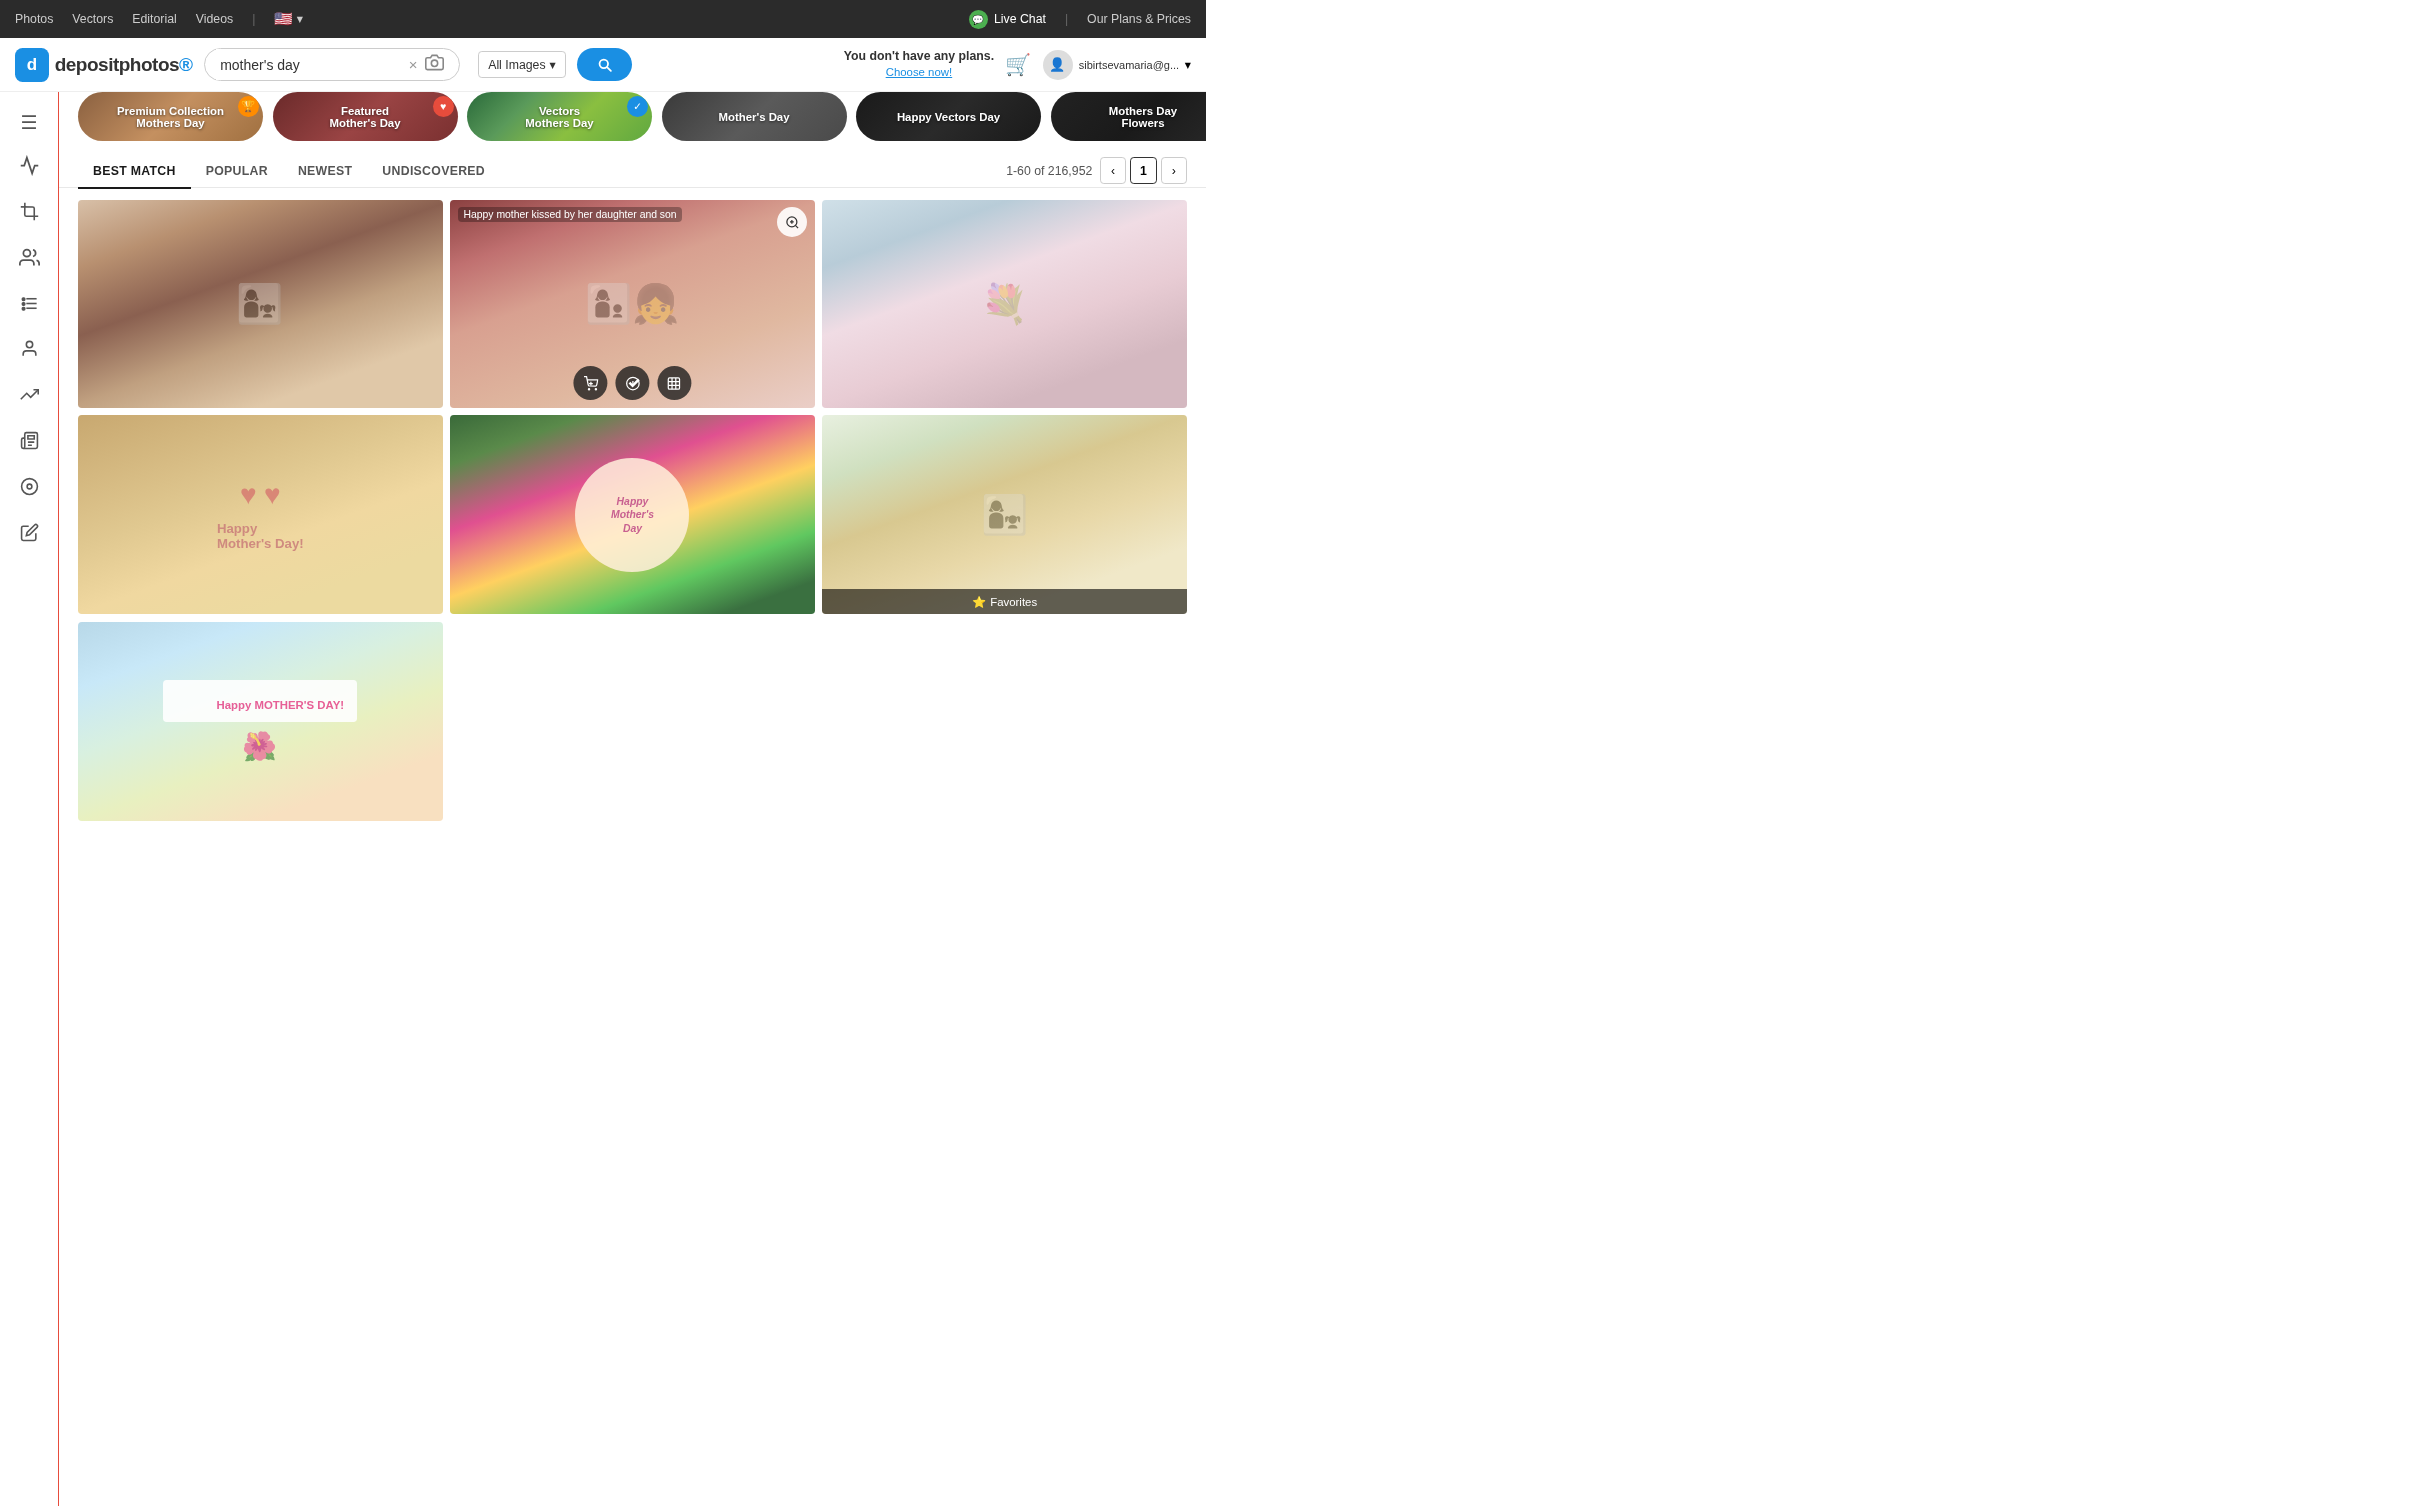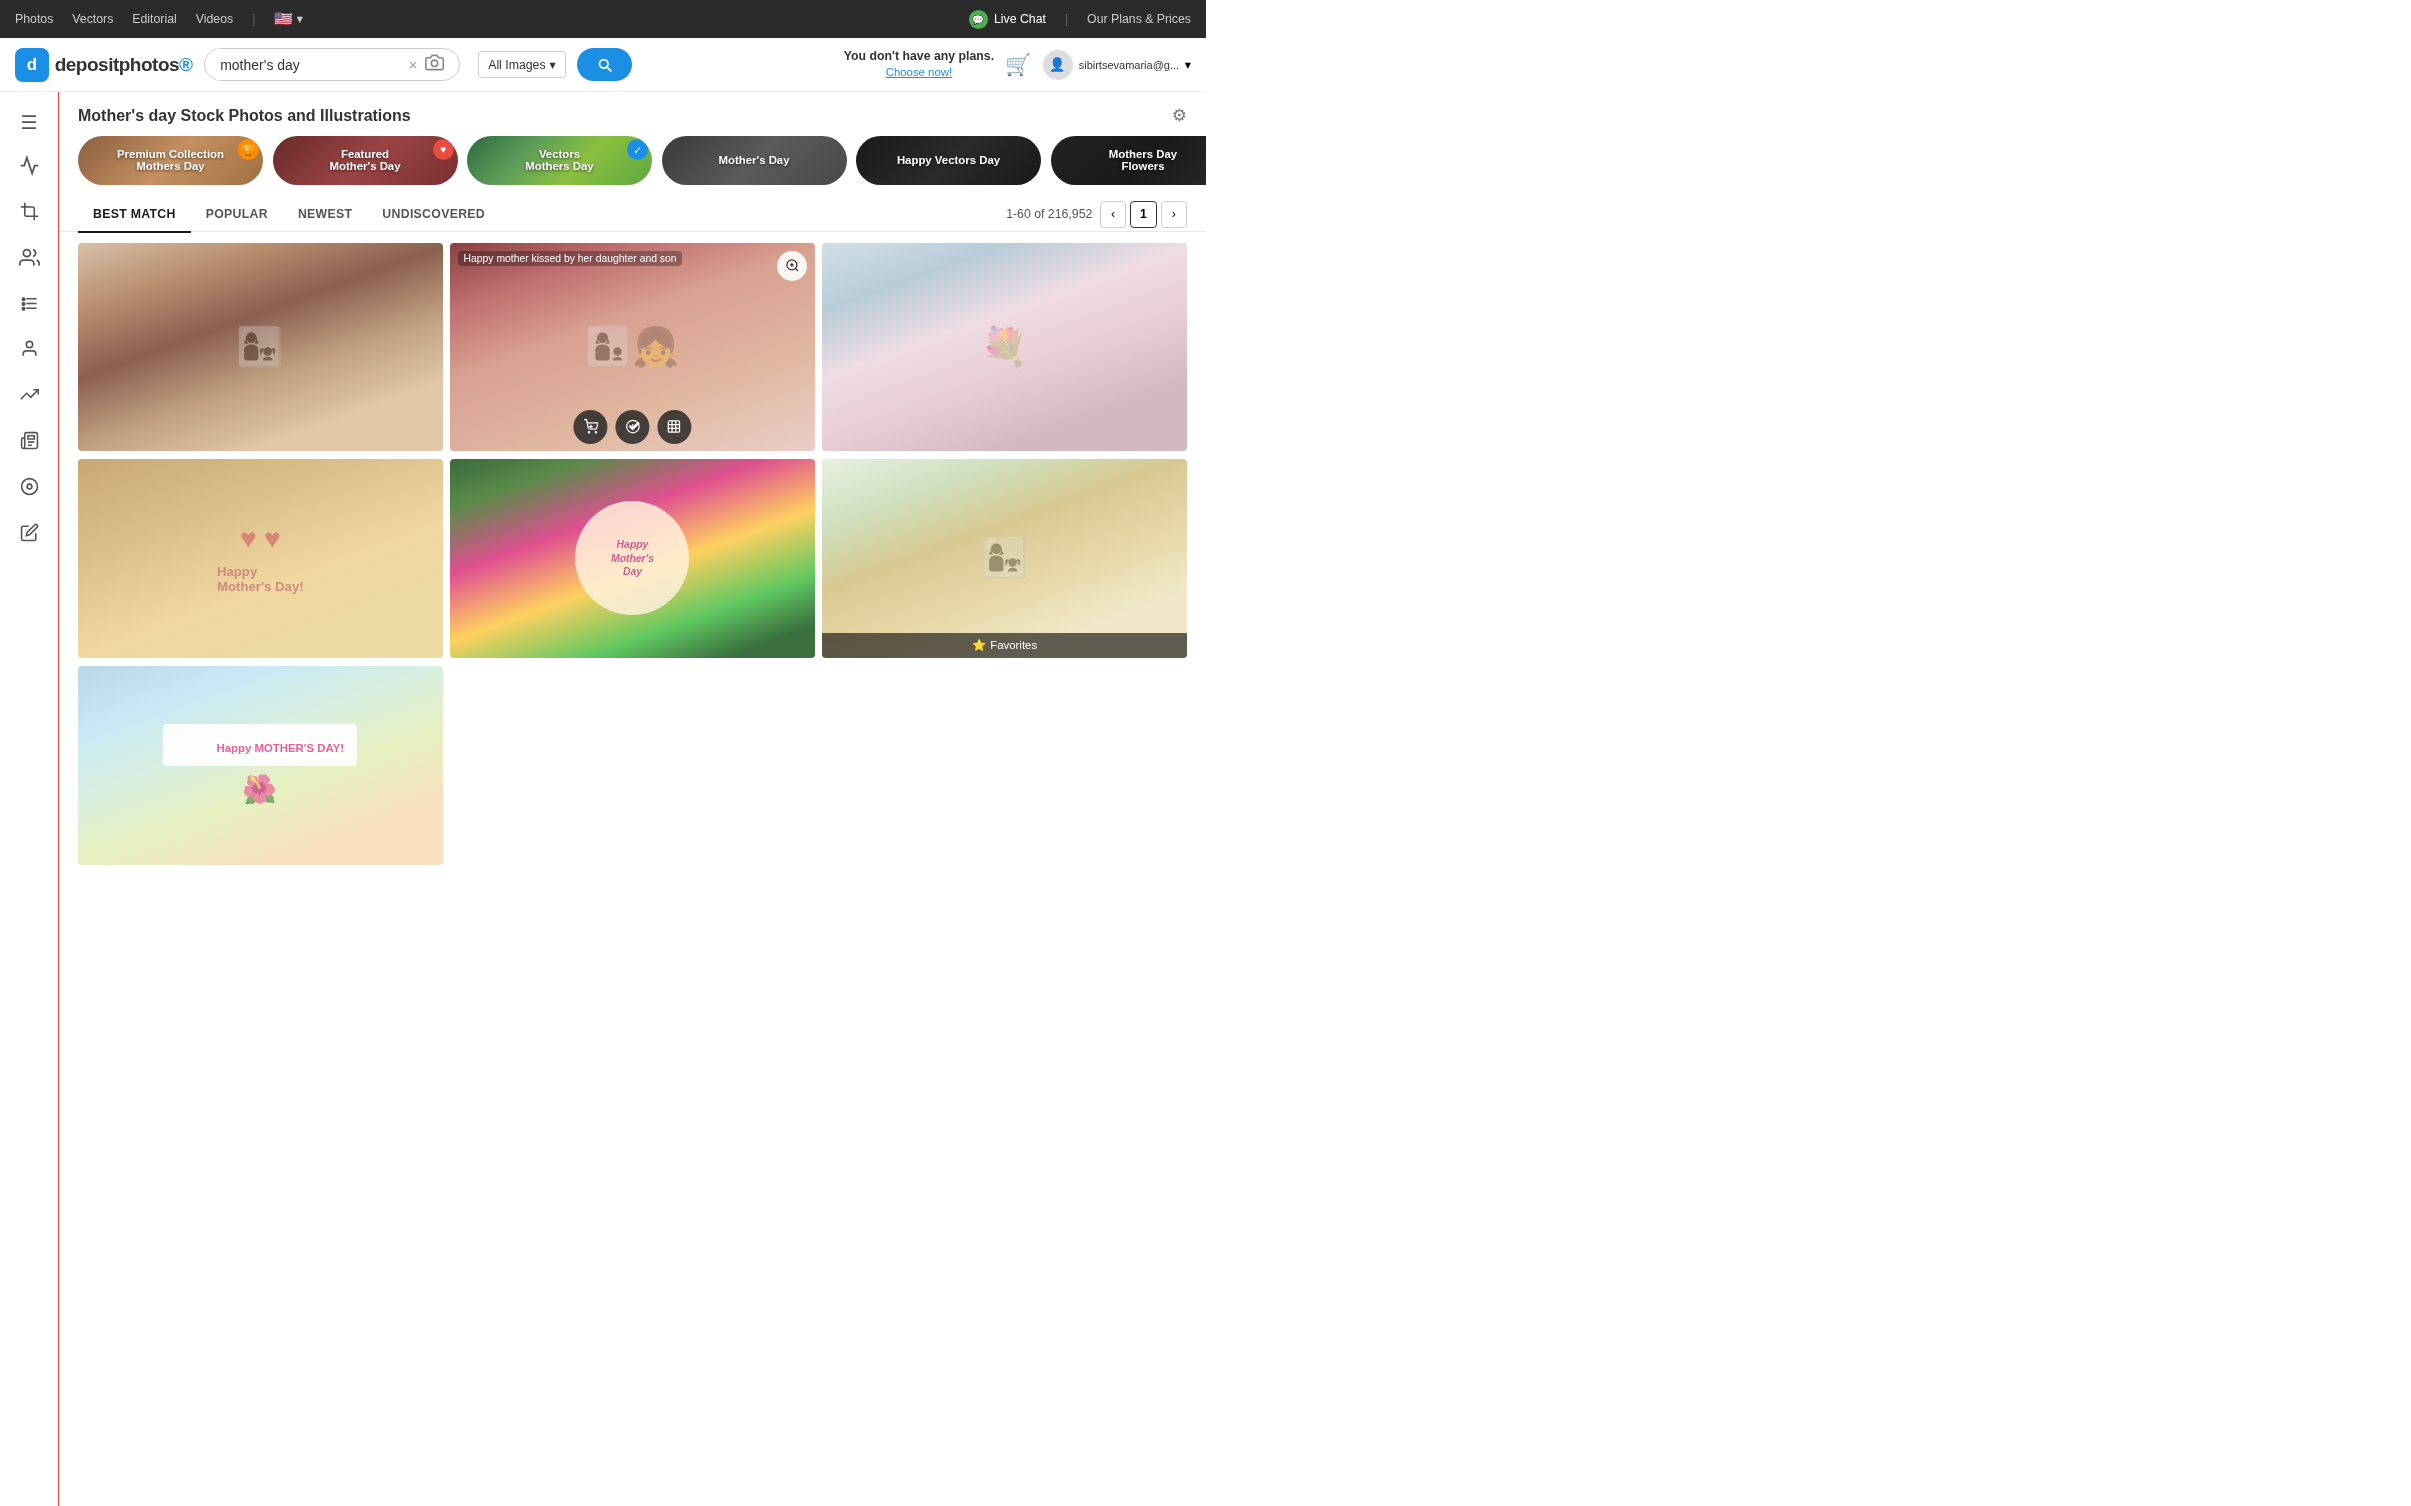--- a/index.html
+++ b/index.html
@@ -389,24 +389,20 @@
         <svg width="19" height="19" viewBox="0 0 24 24" fill="none" stroke="#555" stroke-width="2">
           <path d="M11 4H4a2 2 0 00-2 2v14a2 2 0 002 2h14a2 2 0 002-2v-7"></path>
           <path d="M18.5 2.5a2.121 2.121 0 013 3L12 15l-4 1 1-4 9.5-9.5z"></path>
         </svg>
       </span>
     </div>
   </aside>
 
   <div class="content">
 
-    <div class="page-header">
-      <h1 class="page-title">Mother's day Stock Photos and Illustrations</h1>
-      <span class="settings-icon">⚙</span>
-    </div>
 
     <div class="category-scroll">
 
       <div class="cat-pill" style="background: linear-gradient(135deg, #8a6040 0%, #c49060 50%, #a07040 100%);">
         <span class="cat-label">Premium Collection<br>Mothers Day</span>
         <span class="cat-badge orange">🏆</span>
       </div>
 
       <div class="cat-pill" style="background: linear-gradient(135deg, #6a2a2a 0%, #9a4444 50%, #7a3030 100%);">
         <span class="cat-label">Featured<br>Mother's Day</span>

